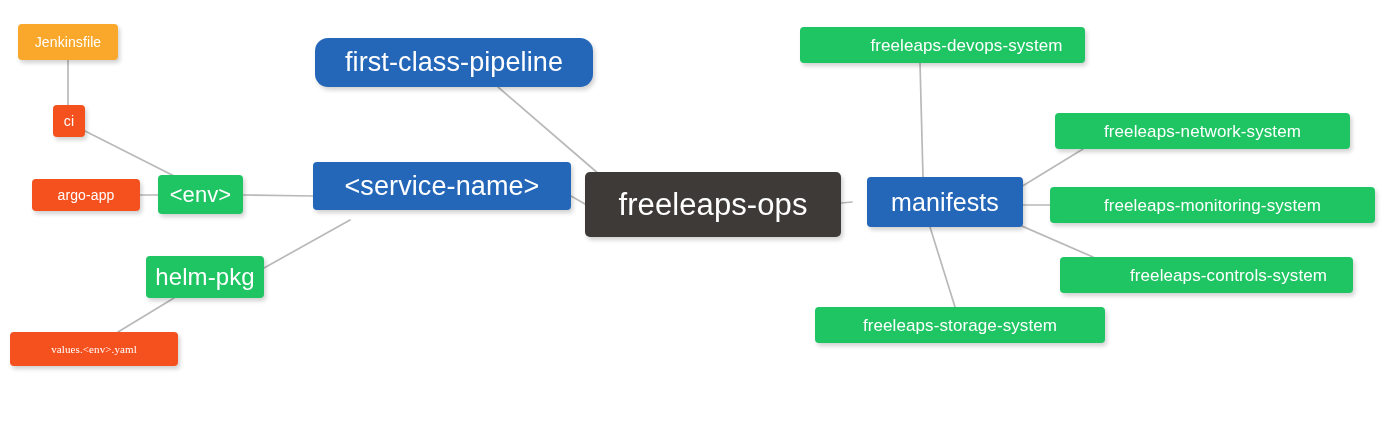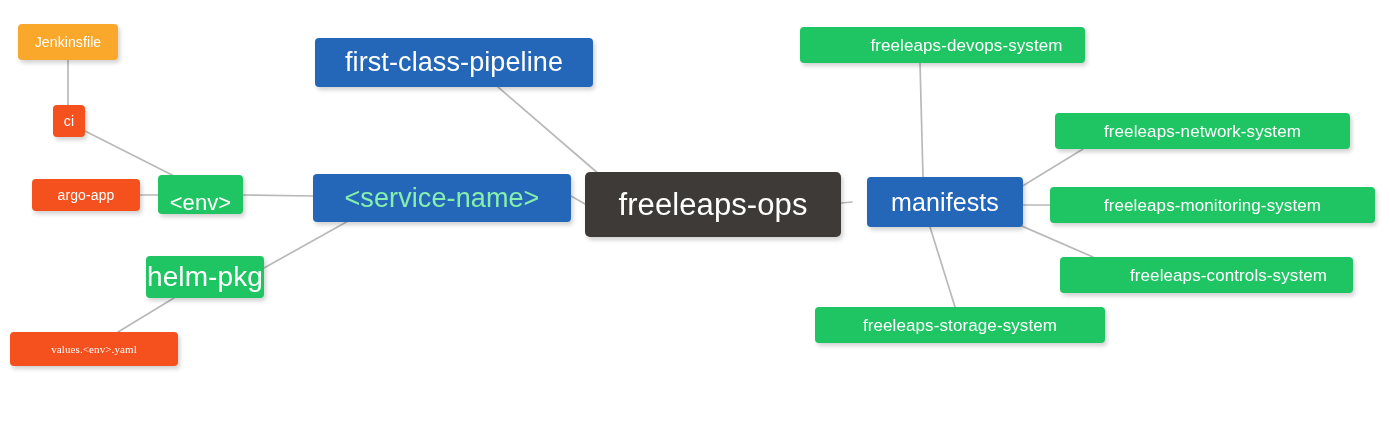--- a/index.html
+++ b/index.html
@@ -7,22 +7,22 @@
   body{font-family:"Liberation Sans",sans-serif;-webkit-font-smoothing:antialiased;}
   #canvas{position:relative;width:1390px;height:421px;background:#ffffff;overflow:hidden;}
   #edges{position:absolute;left:0;top:0;width:1390px;height:421px;pointer-events:none;}
   .node{position:absolute;box-sizing:border-box;display:flex;align-items:center;
         justify-content:center;border-radius:4px;color:#ffffff;white-space:nowrap;
         box-shadow:2px 3px 4px rgba(0,0,0,0.18);letter-spacing:0.1px;line-height:1;}
   .node.root{border-radius:5px;}
   .lvl-root{font-size:31px;}
   .lvl-1{font-size:27px;}
   .lvl-1s{font-size:25px;margin-left:15px;}
-  .lvl-2{font-size:22px;align-items:flex-end;}
-  .lvl-2s{font-size:28px;}
+  .lvl-2{font-size:22px;}
+  .lvl-2s{font-size:24px;}
   .lvl-3{font-size:17px;}
   .lvl-4{font-size:14px;}
   .lvl-5{font-size:11px;font-family:Liberation Serif, serif;}
 </style>
 </head>
 <body>
 
 <div id="canvas">
   <svg id="edges" viewBox="0 0 1390 421" xmlns="http://www.w3.org/2000/svg">
       <line x1="585" y1="204" x2="571" y2="196" stroke="#b9b9b9" stroke-width="1.7" stroke-linecap="round"></line>
@@ -37,24 +37,24 @@
       <line x1="923" y1="177" x2="920" y2="63" stroke="#b9b9b9" stroke-width="1.7" stroke-linecap="round"></line>
       <line x1="1008" y1="195" x2="1083" y2="149" stroke="#b9b9b9" stroke-width="1.7" stroke-linecap="round"></line>
       <line x1="1008" y1="205" x2="1050" y2="205" stroke="#b9b9b9" stroke-width="1.7" stroke-linecap="round"></line>
       <line x1="1008" y1="220" x2="1093" y2="257" stroke="#b9b9b9" stroke-width="1.7" stroke-linecap="round"></line>
       <line x1="930" y1="227" x2="955" y2="307" stroke="#b9b9b9" stroke-width="1.7" stroke-linecap="round"></line>
     </svg>
   <div id="nodes">
       <div class="node lvl-root root" style="left: 585px; top: 172px; width: 256px; height: 65px; background: rgb(62, 58, 55); color: rgb(255, 255, 255);">
         <span>freeleaps-ops</span>
       </div>
-      <div class="node lvl-1" style="left: 313px; top: 174px; width: 258px; height: 48px; background: rgb(36, 103, 185); color: #86efac;">
+      <div class="node lvl-1" style="left: 313px; top: 162px; width: 258px; height: 48px; background: rgb(36, 103, 185); color: #ffffff;">
         <span>&lt;service-name&gt;</span>
       </div>
-      <div class="node lvl-1" style="left: 315px; top: 38px; width: 278px; height: 49px; background: rgb(36, 103, 185); color: rgb(255, 255, 255);">
+      <div class="node lvl-1" style="left: 315px; top: 38px; width: 278px; height: 49px; background: rgb(36, 103, 185); color: rgb(255, 255, 255); border-radius: 13px;">
         <span>first-class-pipeline</span>
       </div>
       <div class="node lvl-1s" style="left: 852px; top: 177px; width: 156px; height: 50px; background: rgb(36, 103, 185); color: rgb(255, 255, 255);">
         <span>manifests</span>
       </div>
       <div class="node lvl-2" style="left: 158px; top: 175px; width: 85px; height: 39px; background: rgb(30, 197, 98); color: rgb(255, 255, 255);">
         <span>&lt;env&gt;</span>
       </div>
       <div class="node lvl-2s" style="left: 146px; top: 256px; width: 118px; height: 42px; background: rgb(30, 197, 98); color: rgb(255, 255, 255);">
         <span>helm-pkg</span>

